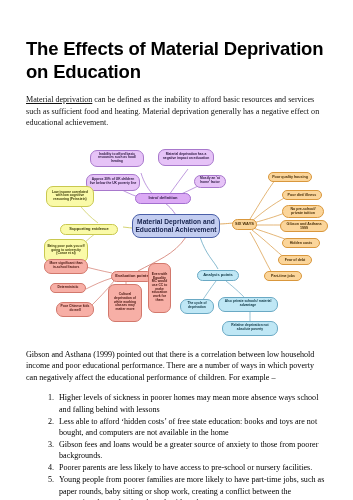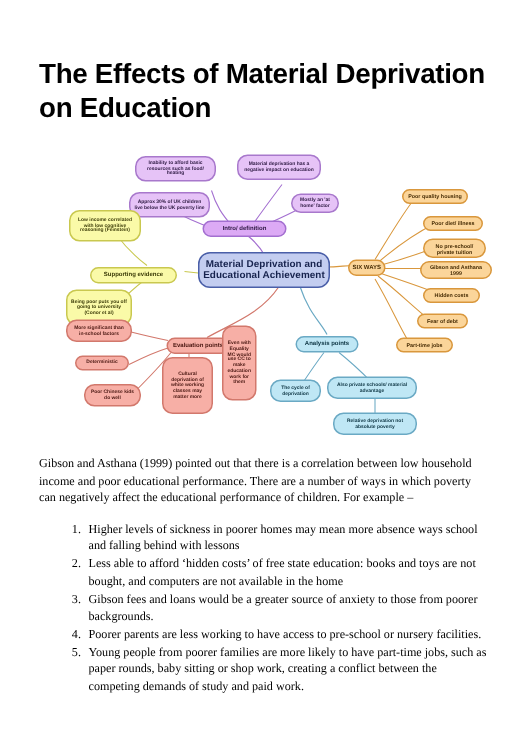--- a/index.html
+++ b/index.html
@@ -109,20 +109,21 @@
     padding-left: 3px;
   }
 </style>
 </head>
 <body>
 
 <div class="page">
 
   <h1 class="doc-title">The Effects of Material Deprivation on Education</h1>
 
+  <p class="intro-para"><span class="u-term">Material deprivation</span><span> can be defined as the inability to afford basic resources and services such as sufficient food and heating. Material deprivation generally has a negative effect on educational achievement.</span></p>
 
   <div class="mindmap-wrap">
 
     <svg class="mindmap-svg" viewBox="0 0 301 200">
 
       <path d="M150 80 C 146 72, 142 68, 137 64" stroke="#a36fd0" stroke-width="0.8" fill="none"></path>
       <path d="M189 85 C 198 85, 202 84, 208 84" stroke="#d9973c" stroke-width="0.8" fill="none"></path>
       <path d="M152 92 C 130 92, 112 90, 95 88" stroke="#c9c84f" stroke-width="0.8" fill="none"></path>
       <path d="M158 98 C 146 116, 128 122, 110 132" stroke="#d2786c" stroke-width="0.8" fill="none"></path>
       <path d="M172 98 C 178 116, 186 122, 190 130" stroke="#6aa9c4" stroke-width="0.8" fill="none"></path>
@@ -187,17 +188,17 @@
     <div class="node n-cyan t3" style="left:190px; top:158px; width:60px; height:15px;">Also private schools/ material advantage</div>
     <div class="node n-cyan t3" style="left:194px; top:182px; width:56px; height:15px;">Relative deprivation not absolute poverty</div>
   </div>
 
   <p class="body-para">Gibson and Asthana (1999) pointed out that there is a correlation between low household income and poor educational performance. There are a number of ways in which poverty can negatively affect the educational performance of children. For example –</p>
 
   <ol class="points">
     <li>Higher levels of sickness in poorer homes may mean more absence ways school and falling behind with lessons</li>
     <li>Less able to afford ‘hidden costs’ of free state education: books and toys are not bought, and computers are not available in the home</li>
     <li>Gibson fees and loans would be a greater source of anxiety to those from poorer backgrounds.</li>
-    <li>Poorer parents are less working to have access to pre-school or nursery facilities.</li>
+    <li>Poorer parents are less likely to have access to pre-school or nursery facilities.</li>
     <li>Young people from poorer families are more likely to have part-time jobs, such as paper rounds, baby sitting or shop work, creating a conflict between the competing demands of study and paid work.</li>
   </ol>
 
 </div>
 
 </body></html>

